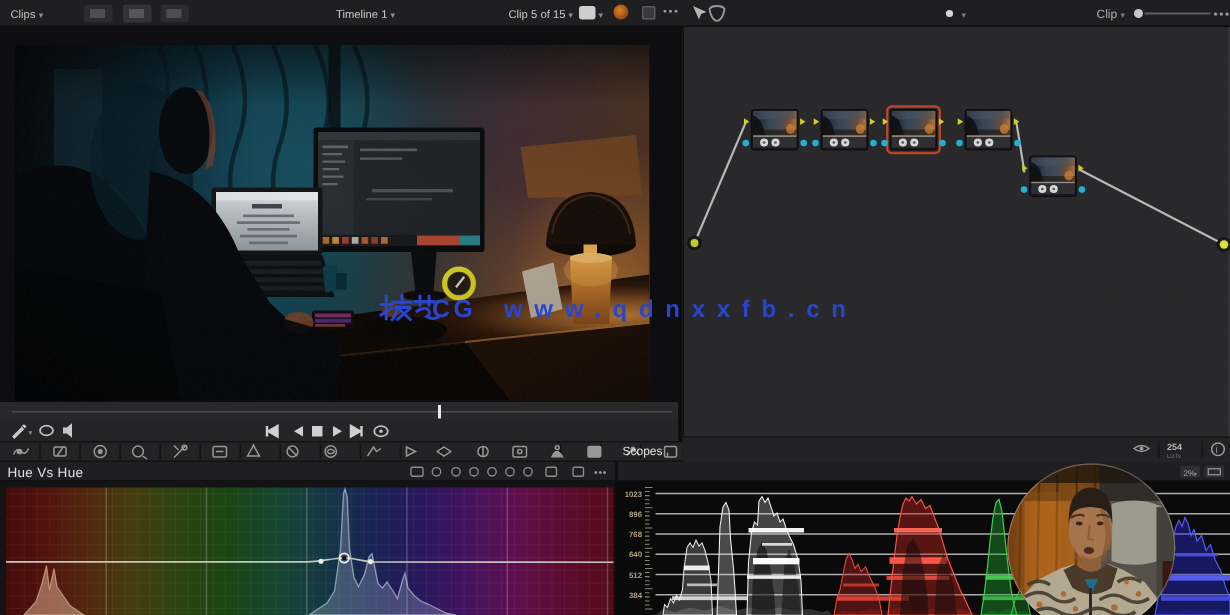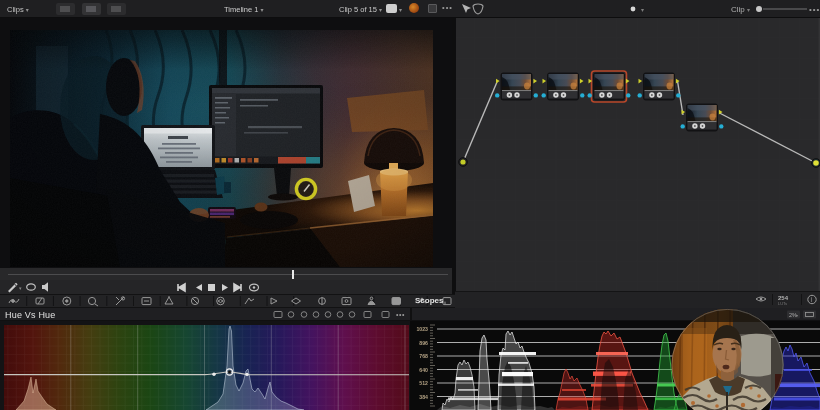--- a/index.html
+++ b/index.html
@@ -369,21 +369,21 @@
  <path d="M418 9.5 q4 -6 8 0"></path>
         <circle cx="422" cy="5.4" r="1.2" fill="#989898"></circle>
  <rect x="443" y="3.6" width="8" height="7" rx="1"></rect>
         <path d="M445 10.6 v-3"></path>
 </g>
 </svg>
 
 <div class="abs" style="left:0;top:308px;width:410px;height:13px;background:#1f1f22;border-bottom:1px solid #101011"></div>
 <div class="abs" style="left:410px;top:308px;width:410px;height:13px;background:#1f1f22;border-bottom:1px solid #101011;border-left:2px solid #101011"></div>
 <div class="abs" style="left:5px;top:310px;font-size:9px;font-weight:normal;color:#e2e2e2;letter-spacing:0.2px">Hue Vs Hue</div>
-<div class="abs" style="left:415px;top:296px;font-size:8px;font-weight:bold;color:#e2e2e2">Scopes</div>
+<div class="abs" style="left:415px;top:296px;font-size:8px;font-weight:normal;color:#e2e2e2">Scopes</div>
 <svg class="abs" style="left:786px;top:308px" width="34" height="13">
  <rect x="1" y="2.5" width="13" height="8" rx="1" fill="#2e2e31"></rect>
  <text x="3" y="9" font-size="5.5" fill="#aaa">2%</text>
       <text x="10" y="9" font-size="4" fill="#888">▾</text>
  <rect x="17" y="2.5" width="13" height="8" rx="1" fill="#2e2e31"></rect>
  <rect x="19.5" y="4.5" width="8" height="4" fill="none" stroke="#999" stroke-width="0.8"></rect>
 </svg>
 <svg class="abs" style="left:270px;top:308px" width="140" height="13" id="hdricons">
  <g fill="none" stroke="#8e8e8e" stroke-width="0.9">
   <rect x="4" y="3.5" width="8" height="6" rx="1"></rect>
@@ -577,14 +577,27 @@
             <circle cx="72" cy="97" r="2.2"></circle>
   <circle cx="88" cy="88" r="1.8"></circle>
             <circle cx="46" cy="98" r="1.8"></circle>
             <circle cx="80" cy="80" r="1.6"></circle>
  </g>
 </g>
 <circle cx="56.5" cy="57" r="55.6" fill="none" stroke="#d8d8d8" stroke-opacity="0.35" stroke-width="0.8"></circle>
 </svg>
 </div>
 
-
+<div class="abs" id="watermark" style="left:252px;top:195px;width:330px;height:22px">
+<svg width="330" height="22" viewBox="0 0 330 22">
+<g stroke="#2946cf" stroke-width="2" fill="none" stroke-linecap="square">
+
+ <path d="M2 8 h7 M5.5 2.5 v15 M2 15 l7 -4.5"></path>
+ <path d="M10 6.5 h12 M16 2 v5 M12 10 h8.5 M12.5 10 q0 5 -3 8 M13.5 10.5 l8 7.5 M21.5 10.5 l-8.5 7.5"></path>
+
+ <path d="M25 6 h12 M28 2.5 v6 M34 2.5 v6 M26 12.5 q5.5 -3.5 7.5 -1 q2 3 -1 4.5 q3.5 2.5 7.5 0.5"></path>
+</g>
+<text x="36" y="16.5" font-family="Liberation Sans,sans-serif" font-size="16.5" font-weight="bold" fill="#2946cf" letter-spacing="2.5">CG</text>
+<text x="84" y="16.5" font-family="Liberation Sans,sans-serif" font-size="16" font-weight="bold" fill="#2946cf" letter-spacing="7.8">www.qdnxxfb.cn</text>
+</svg>
 </div>
 
+</div>
+
 </body></html>

